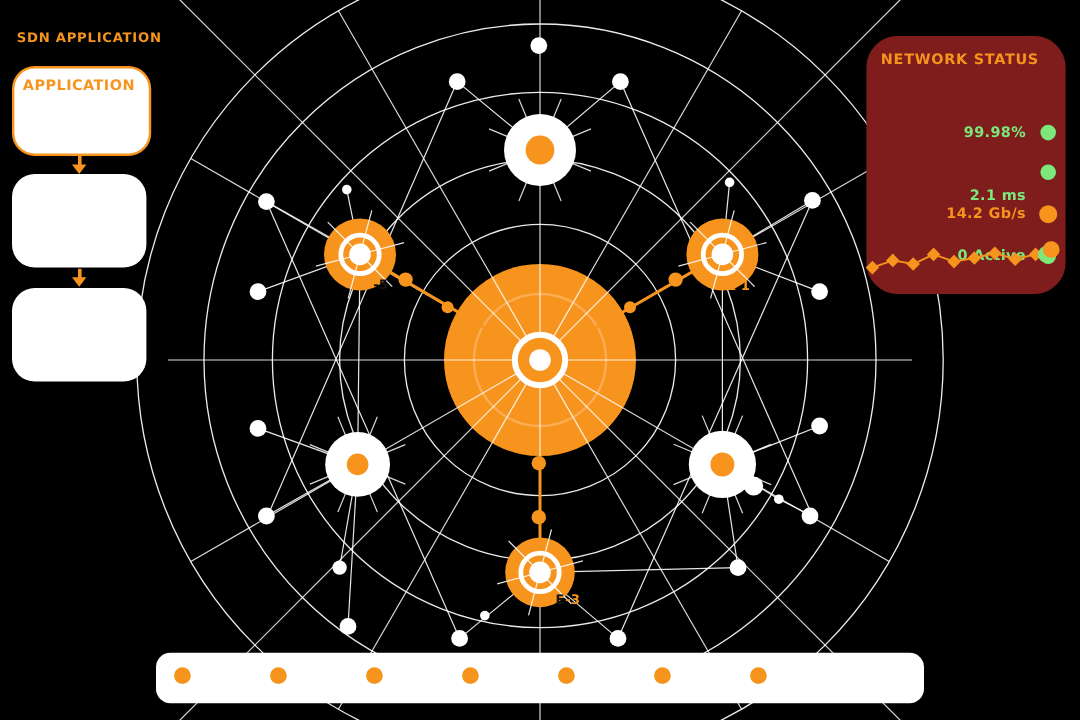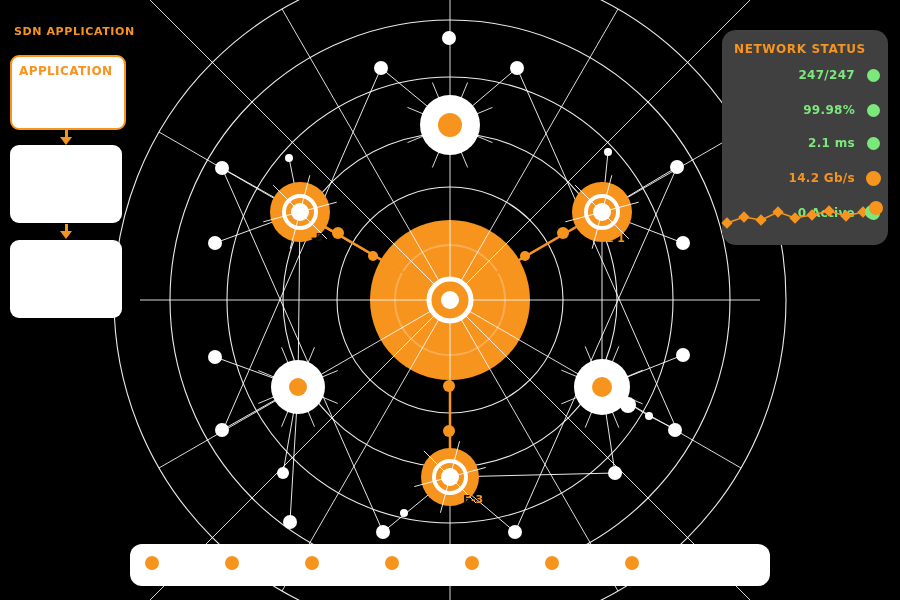--- a/index.html
+++ b/index.html
@@ -5,35 +5,35 @@
   html,body{margin:0;padding:0;background:#000;width:900px;height:600px;overflow:hidden;
     font-family:"DejaVu Sans","Liberation Sans",sans-serif;}
   .stage{position:absolute;left:0;top:0;width:900px;height:600px;background:#000;}
   svg{position:absolute;left:0;top:0;}
   #net-svg{z-index:0;}
   #spark-svg{z-index:3;pointer-events:none;}
 
   
   .sdn-title{position:absolute;left:14px;top:25px;z-index:2;color:#F7941E;
     font-size:11px;font-weight:bold;letter-spacing:.6px;}
-  .flow-box{position:absolute;left:10px;width:112px;background:#fff;border-radius:9px;z-index:2;}
+  .flow-box{position:absolute;left:10px;width:112px;background:#fff;border-radius:19px;z-index:2;}
   .flow-box.b0{top:55px;height:71px;border:2px solid #F7941E;}
   .flow-box.b1{top:145px;height:78px;}
   .flow-box.b2{top:240px;height:78px;}
   .flow-box .lbl{display:block;padding:7px 0 0 7px;color:#F7941E;font-size:12px;font-weight:bold;letter-spacing:.4px;}
   .flow-arrow{position:absolute;left:66px;width:0;z-index:2;}
   .flow-arrow .stem{position:absolute;left:-1px;top:0;width:2.5px;background:#F7941E;}
   .flow-arrow .head{position:absolute;left:-6px;width:0;height:0;
     border-left:6px solid transparent;border-right:6px solid transparent;border-top:8px solid #F7941E;}
   .a0{top:130px;} .a0 .stem{height:8px;} .a0 .head{top:7px;}
   .a1{top:224px;} .a1 .stem{height:8px;} .a1 .head{top:7px;}
 
   
-  .panel{position:absolute;left:722px;top:30px;width:166px;height:215px;background:#404040;
-    border-radius:14px;z-index:2;}
+  .panel{position:absolute;left:722px;top:30px;width:166px;height:215px;background:#7f1d1d;
+    border-radius:26px;z-index:2;}
   .panel-title{position:absolute;left:12px;top:12px;color:#F7941E;font-size:12px;
     font-weight:bold;letter-spacing:.6px;}
   .prow{position:absolute;left:0;right:0;height:16px;}
   .prow .val{position:absolute;right:33px;top:0;font-size:12px;font-weight:bold;letter-spacing:.3px;}
   .prow .dot{position:absolute;right:8px;top:1px;width:13px;height:13px;border-radius:50%;}
 
   
   .bottom-bar{position:absolute;left:130px;top:544px;width:640px;height:42px;background:#fff;
     border-radius:12px;z-index:2;}
   .bar-dot{position:absolute;top:12px;width:14px;height:14px;border-radius:50%;background:#F7941E;}
@@ -202,30 +202,26 @@
   <div class="flow-arrow a1">
     <span class="stem"></span>
       <span class="head"></span>
   </div>
   <div class="flow-box b2">
     <span class="lbl"></span>
   </div>
 
   <div class="panel">
     <div class="panel-title">NETWORK STATUS</div>
-    <div class="prow" style="top: 38px;">
-      <span class="val" style="color: rgb(124, 232, 124);">247/247</span>
-      <span class="dot" style="background: rgb(124, 232, 124);"></span>
-    </div>
     <div class="prow" style="top: 73px; text-align: right;">
       <span class="val" style="color: rgb(124, 232, 124);">99.98%</span>
       <span class="dot" style="background: rgb(124, 232, 124);"></span>
     </div>
     <div class="prow" style="top: 106px;">
-      <span class="val" style="color: rgb(124, 232, 124);">2.1 ms</span>
+      <span class="val" style="color: rgb(124, 232, 124); margin-top: 20px;">2.1 ms</span>
       <span class="dot" style="background: rgb(124, 232, 124);"></span>
     </div>
     <div class="prow" style="top: 141px; padding-left: 12px;">
       <span class="val" style="color: rgb(247, 148, 30);">14.2 Gb/s</span>
       <span class="dot" style="background: rgb(247, 148, 30); width: 15px; height: 15px; right: 7px; top: 0px;"></span>
     </div>
     <div class="prow" style="top: 176px;">
       <span class="val" style="color: rgb(124, 232, 124);">0 Active</span>
       <span class="dot" style="background: rgb(124, 232, 124);"></span>
     </div>

